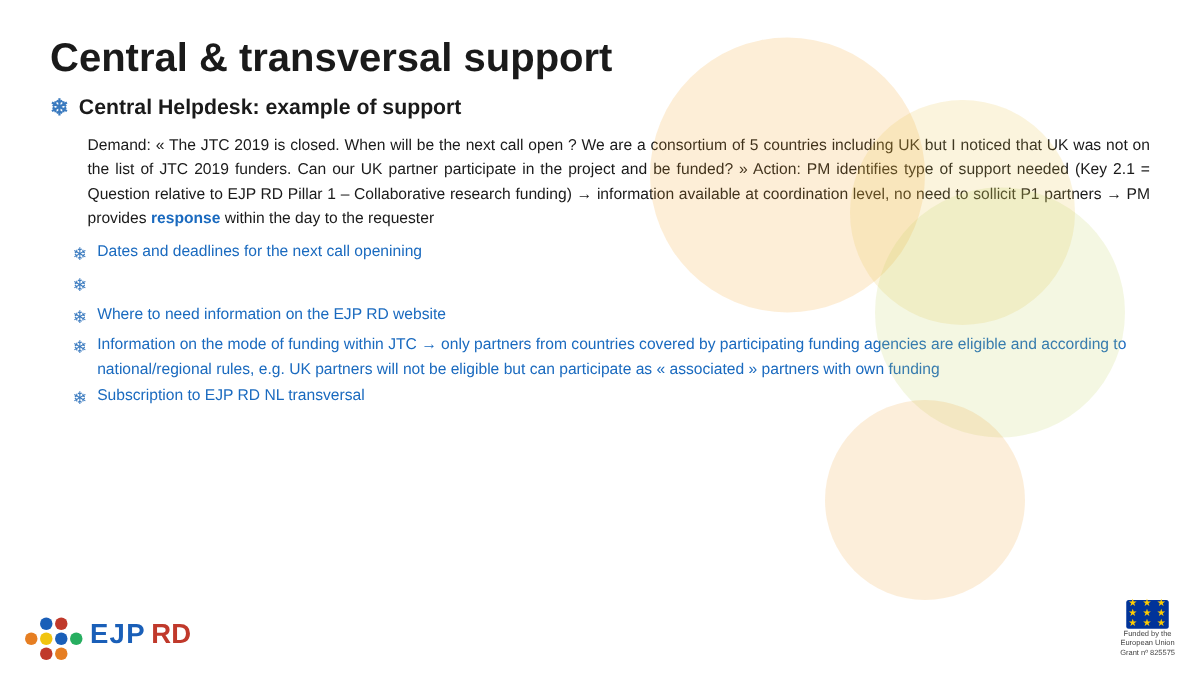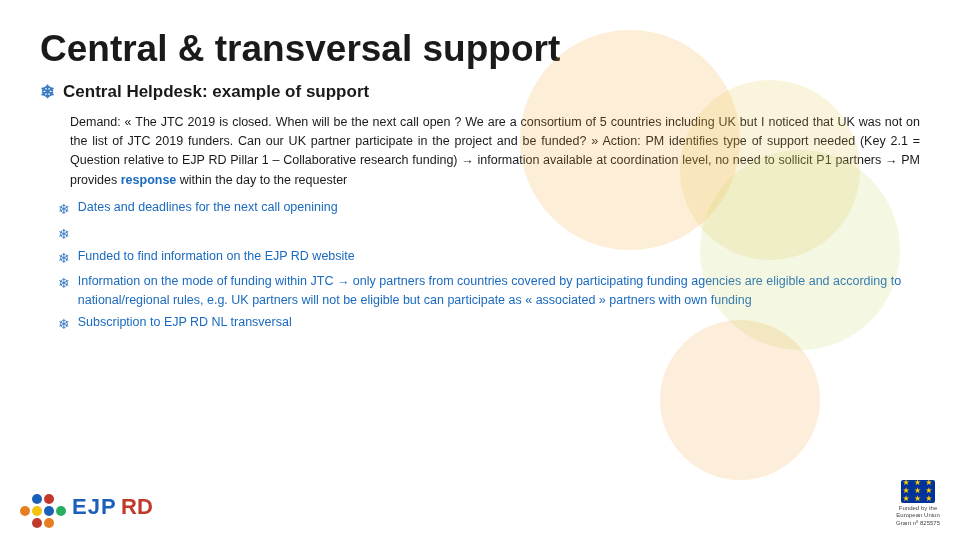--- a/index.html
+++ b/index.html
@@ -42,21 +42,21 @@
       background: #c0d060;
       top: 150px; right: 60px;
     }
     .bg-circle-4 {
       width: 160px; height: 160px;
       background: #f0a030;
       bottom: 60px; right: 140px;
     }
 
     .page-title {
-      font-size: 37px;
+      font-size: 32px;
       font-weight: bold;
       color: #1a1a1a;
       margin-bottom: 10px;
       line-height: 1.15;
     }
 
     .section-heading {
       display: flex;
       align-items: center;
       font-size: 17px;
@@ -221,21 +221,21 @@
   <ul class="bullet-list">
     <li>
       <span class="bullet-icon">❄</span>
       <span class="bullet-text">Dates and deadlines for the next call openining</span>
     </li>
     <li>
       <span class="bullet-icon">❄</span>
     </li>
     <li>
       <span class="bullet-icon">❄</span>
-      <span class="bullet-text">Funded to find information on the EJP RD website</span>
+      <span class="bullet-text">Where to need information on the EJP RD website</span>
     </li>
     <li>
       <span class="bullet-icon">❄</span>
       <span class="bullet-text">Information on the mode of funding within JTC → only partners from countries covered by participating funding agencies are eligible and according to national/regional rules, e.g. UK partners will not be eligible but can participate as « associated » partners with own funding</span>
     </li>
     <li>
       <span class="bullet-icon">❄</span>
       <span class="bullet-text">Subscription to EJP RD NL transversal</span>
     </li>
   </ul>

